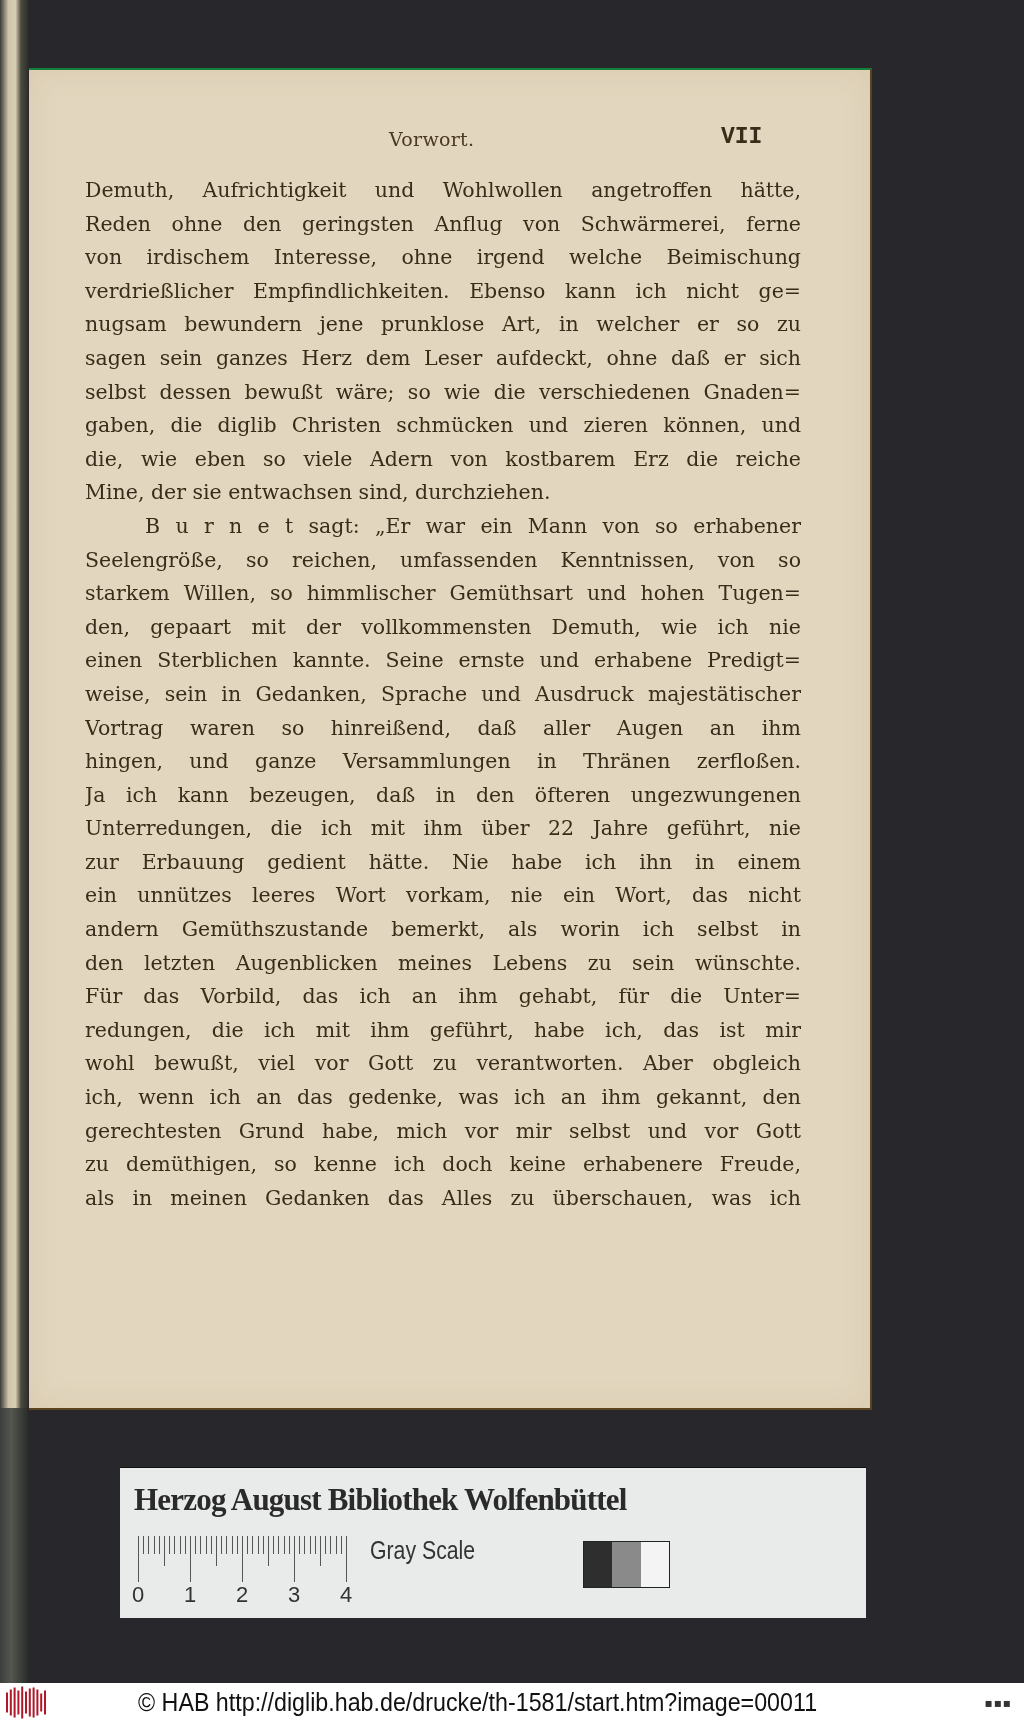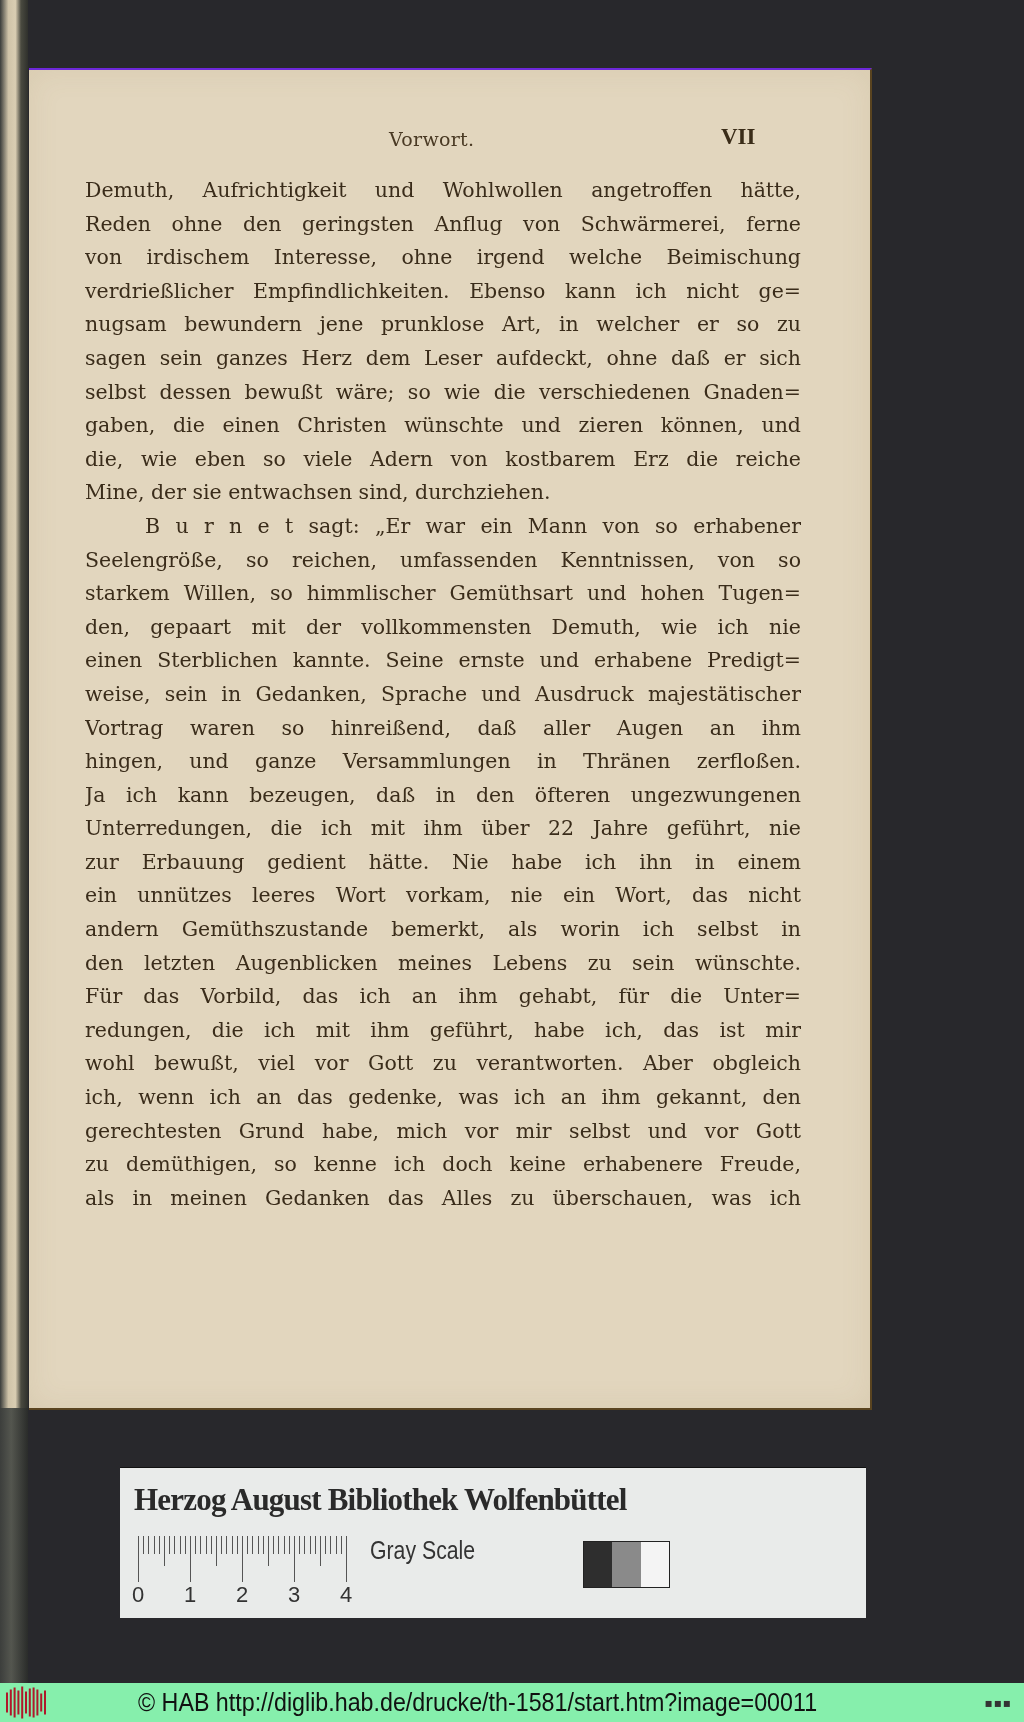--- a/index.html
+++ b/index.html
@@ -13,33 +13,33 @@
       position: absolute; left: 0; top: 0; width: 28px; height: 1683px;
       background: linear-gradient(90deg, #3a3c3a 0%, #cfc3a8 30%, #d9cdb2 55%, #4a4a40 75%, #2f302c 100%);
     }
     .binding-top { position:absolute; left:0; top:0; width:28px; height:66px; background:#2a2a2e; }
     .binding-bottom { position:absolute; left:0; top:1408px; width:28px; height:275px; background: linear-gradient(90deg,#3c3e3c,#54564f 40%,#2a2c2a); }
     .page {
       position: absolute; left: 29px; top: 68px; width: 843px; height: 1342px;
       background: #e2d6be;
       box-shadow: inset 0 0 30px rgba(150,120,70,0.12);
       border-right: 2px solid #5a4420;
-      border-top: 2px solid #6d28d9;
+      border-top: 2px solid #15803d;
       border-bottom: 2px solid #5a4420;
       box-sizing: border-box;
       padding-left: 37px;
     }
     .running-head { position: absolute; top: 58px; left: 0; width: 100%; height: 30px; }
     .running-title {
       position: absolute; left: 360px; top: 0; font-size: 19px; color: #4a3a24;
       font-family: "DejaVu Serif", serif; letter-spacing: 0.3px;
     }
     .page-number {
       position: absolute; left: 692px; top: -4px; font-size: 23px; color: #3a2c18;
-      font-family: Liberation Serif, serif; font-weight: bold;
+      font-family: Liberation Mono, monospace; font-weight: bold;
     }
     .body-text {
       position: absolute; left: 56px; top: 104px; width: 716px;
       color: #3a2c1a; font-family: "DejaVu Serif", serif; font-size: 20.5px;
     }
     .line {
       height: 33.6px; line-height: 33.6px; white-space: nowrap;
       text-align: justify; text-align-last: justify; overflow: hidden;
     }
     .line.last { text-align-last: left; }
@@ -55,21 +55,21 @@
     .ruler { position: absolute; left: 18px; top: 62px; width: 220px; height: 78px; }
     .tick { position: absolute; width: 1px; background: #555; top: 0; }
     .tick-label { position: absolute; top: 52px; font-family: "Liberation Sans", sans-serif; font-size: 22px; color: #333; transform: translateX(-50%); }
     .gray-label {
       position: absolute; left: 250px; top: 68px; font-family: "Liberation Sans", sans-serif;
       font-size: 25px; color: #333; transform: scaleX(0.85); transform-origin: left;
     }
     .swatches { position: absolute; left: 463px; top: 73px; width: 85px; height: 45px; border: 1px solid #222; display: flex; }
     .swatch { flex: 1; }
     .bottom-bar {
-      position: absolute; left: 0; top: 1683px; width: 1024px; height: 39px; background: #86efac;
+      position: absolute; left: 0; top: 1683px; width: 1024px; height: 39px; background: #ffffff;
     }
     .logo { position: absolute; left: 4px; top: 3px; width: 44px; height: 33px; }
     .copyright {
       position: absolute; left: 138px; top: 5px; font-family: "Liberation Sans", sans-serif;
       font-size: 25px; color: #111; white-space: nowrap; transform: scaleX(0.93); transform-origin: left;
     }
     .more-btn { position: absolute; right: 12px; top: 13px; font-size: 12px; color: #333; letter-spacing: 1px; cursor: pointer; font-family: "DejaVu Sans", sans-serif; }
   </style>
 </head>
 <body>
@@ -85,21 +85,21 @@
       <span class="page-number">VII</span>
     </div>
     <div class="body-text" id="body-text">
         <div class="line">Demuth, Aufrichtigkeit und Wohlwollen angetroffen hätte,</div>
         <div class="line">Reden ohne den geringsten Anflug von Schwärmerei, ferne</div>
         <div class="line">von irdischem Interesse, ohne irgend welche Beimischung</div>
         <div class="line">verdrießlicher Empfindlichkeiten. Ebenso kann ich nicht ge=</div>
         <div class="line">nugsam bewundern jene prunklose Art, in welcher er so zu</div>
         <div class="line">sagen sein ganzes Herz dem Leser aufdeckt, ohne daß er sich</div>
         <div class="line">selbst dessen bewußt wäre; so wie die verschiedenen Gnaden=</div>
-        <div class="line">gaben, die einen Christen wünschte und zieren können, und</div>
+        <div class="line">gaben, die diglib Christen schmücken und zieren können, und</div>
         <div class="line">die, wie eben so viele Adern von kostbarem Erz die reiche</div>
         <div class="line last">Mine, der sie entwachsen sind, durchziehen.</div>
         <div class="line indent">B u r n e t sagt: „Er war ein Mann von so erhabener</div>
         <div class="line">Seelengröße, so reichen, umfassenden Kenntnissen, von so</div>
         <div class="line">starkem Willen, so himmlischer Gemüthsart und hohen Tugen=</div>
         <div class="line">den, gepaart mit der vollkommensten Demuth, wie ich nie</div>
         <div class="line">einen Sterblichen kannte. Seine ernste und erhabene Predigt=</div>
         <div class="line">weise, sein in Gedanken, Sprache und Ausdruck majestätischer</div>
         <div class="line">Vortrag waren so hinreißend, daß aller Augen an ihm</div>
         <div class="line">hingen, und ganze Versammlungen in Thränen zerfloßen.</div>

